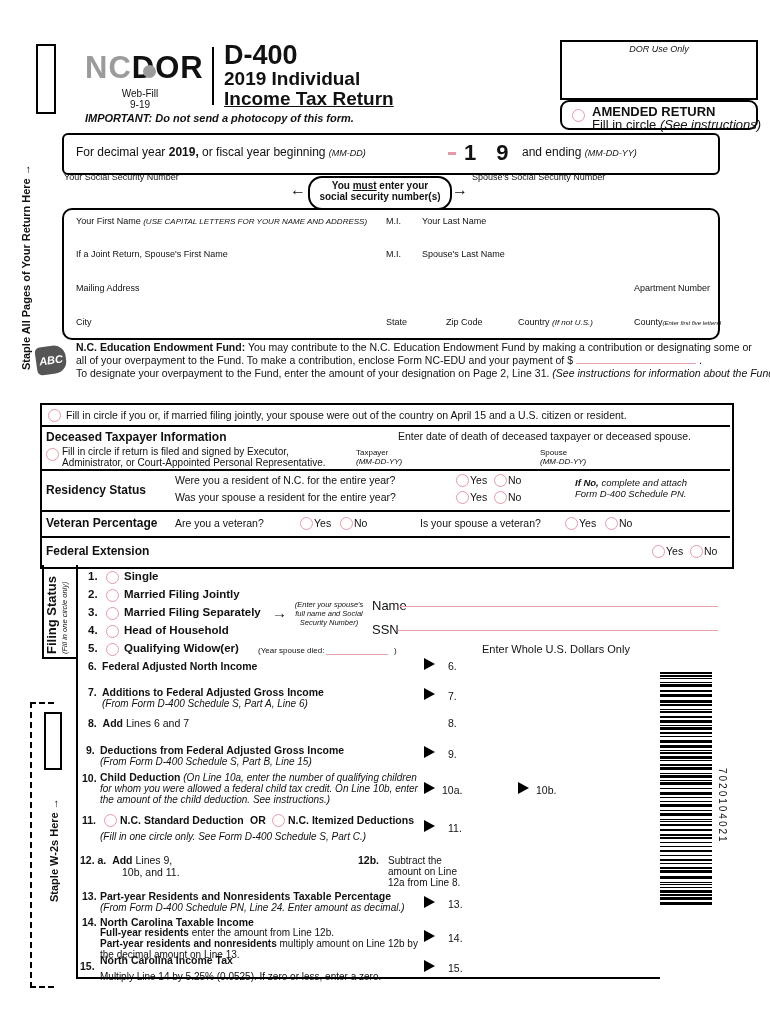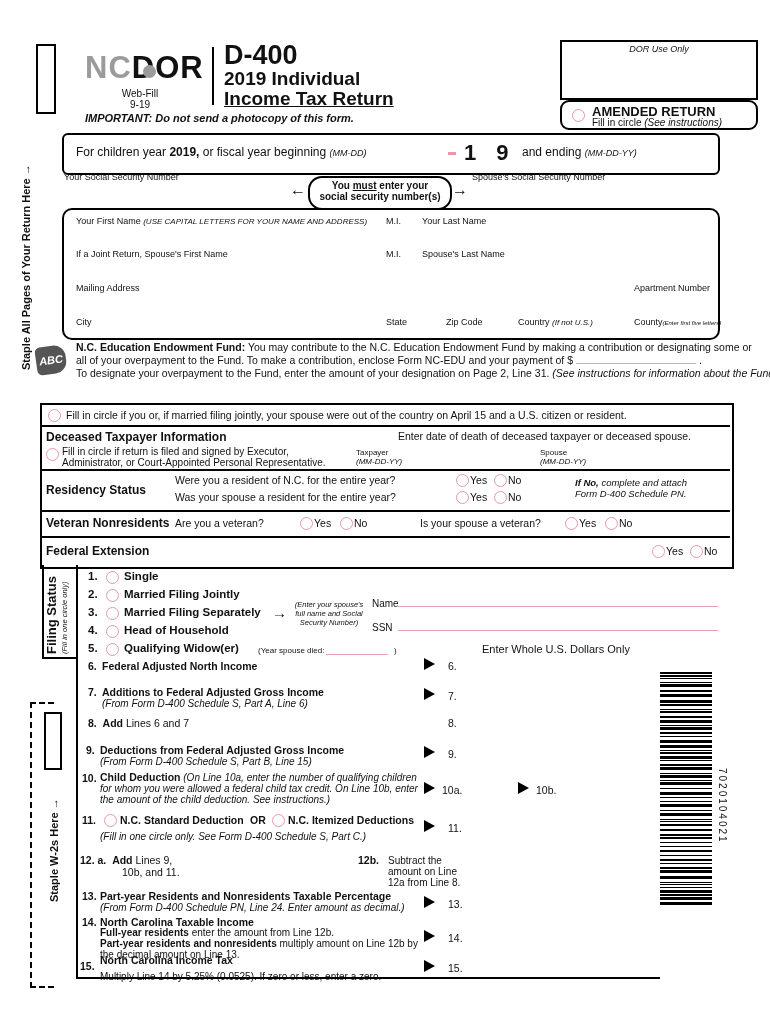--- a/index.html
+++ b/index.html
@@ -1,21 +1,21 @@
 <!DOCTYPE html>
 <html style="--pink: #e59aa6; --pinkline: #e8a3ad;"><head>
 <meta charset="utf-8">
 <style>
   html,body{margin:0;padding:0;background:#fff;}
   #page{position:relative;width:770px;height:1024px;background:#fff;color:#111;
         font-family:"Liberation Sans", sans-serif;overflow:hidden;}
   .abs{position:absolute;}
   .b{font-weight:bold;}
   .i{font-style:italic;}
-  .f8{font-size:8px;} .f85{font-size:10px;} .f9{font-size:9px;} .f95{font-size:9.5px;}
+  .f8{font-size:8px;} .f85{font-size:13px;} .f9{font-size:9px;} .f95{font-size:9.5px;}
   .f10{font-size:10px;} .f105{font-size:10.5px;} .f11{font-size:11px;} .f115{font-size:11.5px;}
   .f12{font-size:12px;} .f13{font-size:13px;} .f19{font-size:19px;} .f22{font-size:22px;} .f27{font-size:27px;}
   .rot{transform:rotate(-90deg);transform-origin:0 0;white-space:nowrap;}
   .rot90{transform:rotate(90deg);transform-origin:0 0;white-space:nowrap;}
   .circle{display:inline-block;width:11px;height:11px;border:1.5px solid var(--pink,#e59aa6);
           border-radius:50%;background:#fff;vertical-align:-2px;}
   .tri{display:inline-block;width:0;height:0;border-left:11px solid #000;
        border-top:6px solid transparent;border-bottom:6px solid transparent;}
   .pinkline{border-bottom:1.5px solid var(--pinkline,#e8a3ad);display:inline-block;}
   .box{border:2px solid #000;}
@@ -55,21 +55,21 @@
     <div class="abs b f13 nw" style="left:30px;top:2px;">AMENDED RETURN</div>
     <div class="abs f85 nw" style="left:30px;top:15px;">
       <span>Fill in circle</span>
       <span class="i">(See instructions)</span>
     </div>
   </div>
   <div class="abs b i f11" style="left:85px;top:112px;">IMPORTANT:  Do not send a photocopy of this form.</div>
 
   <div class="abs box" style="left:62px;top:133px;width:654px;height:38px;border-radius:6px;"></div>
   <div class="abs f12 nw" style="left:76px;top:145px;">
-    <span>For children year</span>
+    <span>For decimal year</span>
     <span class="b">2019,</span>
     <span>or fiscal year beginning</span>
     <span class="i f9">(MM-DD)</span>
   </div>
   <div class="abs" style="left:448px;top:152px;width:8px;height:3px;background:var(--pink,#e59aa6);"></div>
   <div class="abs b f22" style="left:464px;top:140px;letter-spacing:7px;">1 9</div>
   <div class="abs f12 nw" style="left:522px;top:145px;">
     <span>and ending</span>
     <span class="i f9">(MM-DD-YY)</span>
   </div>
@@ -154,21 +154,21 @@
   <div class="abs f105" style="left:508px;top:474px;">No</div>
   <span class="circle" style="position:absolute;left:456px;top:491px;"></span>
   <div class="abs f105" style="left:470px;top:491px;">Yes</div>
   <span class="circle" style="position:absolute;left:494px;top:491px;"></span>
   <div class="abs f105" style="left:508px;top:491px;">No</div>
   <div class="abs i f95 nw" style="left:575px;top:477px;">
     <span class="b">If No,</span><span> complete and attach</span>
   </div>
   <div class="abs i f95" style="left:575px;top:488px;">Form D-400 Schedule PN.</div>
 
-  <div class="abs b f12" style="left:46px;top:516px;">Veteran Nonresidents</div>
+  <div class="abs b f12" style="left:46px;top:516px;">Veteran Percentage</div>
   <div class="abs f105" style="left:175px;top:517px;">Are you a veteran?</div>
   <span class="circle" style="position:absolute;left:300px;top:517px;"></span>
   <div class="abs f105" style="left:314px;top:517px;">Yes</div>
   <span class="circle" style="position:absolute;left:340px;top:517px;"></span>
   <div class="abs f105" style="left:354px;top:517px;">No</div>
   <div class="abs f105" style="left:420px;top:517px;">Is your spouse a veteran?</div>
   <span class="circle" style="position:absolute;left:565px;top:517px;"></span>
   <div class="abs f105" style="left:579px;top:517px;">Yes</div>
   <span class="circle" style="position:absolute;left:605px;top:517px;"></span>
   <div class="abs f105" style="left:619px;top:517px;">No</div>

